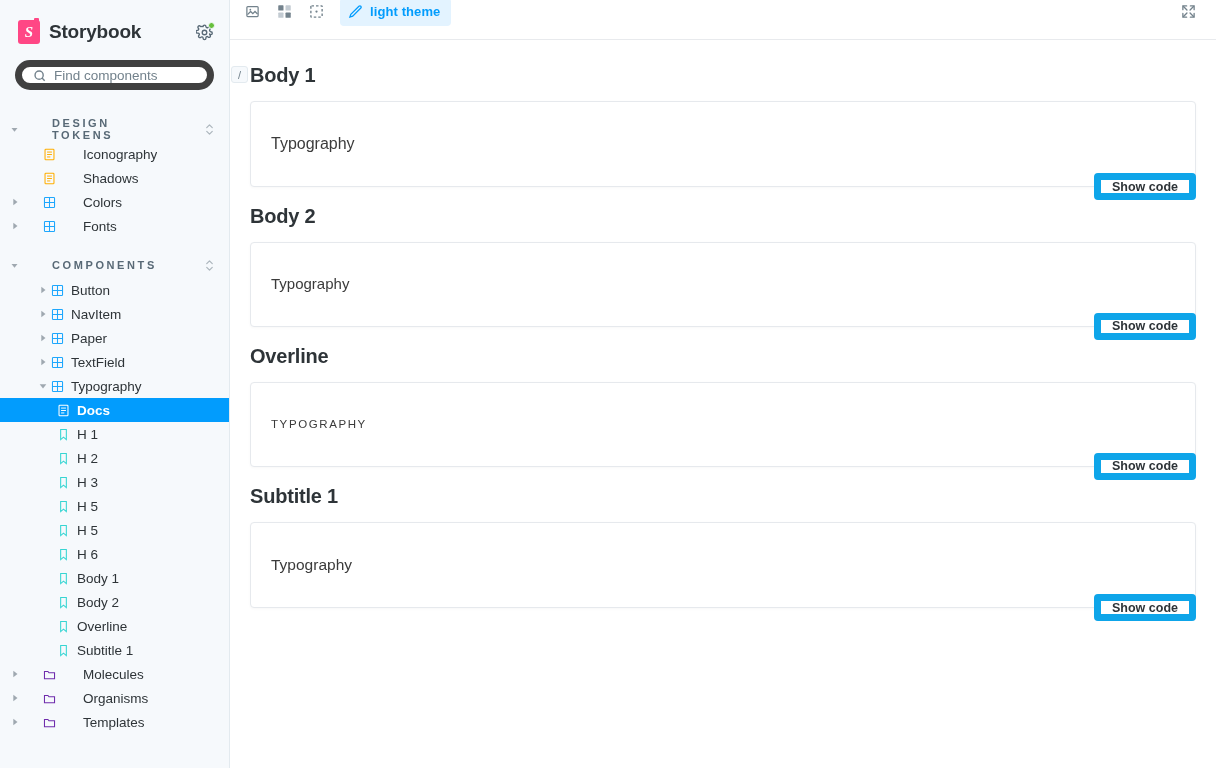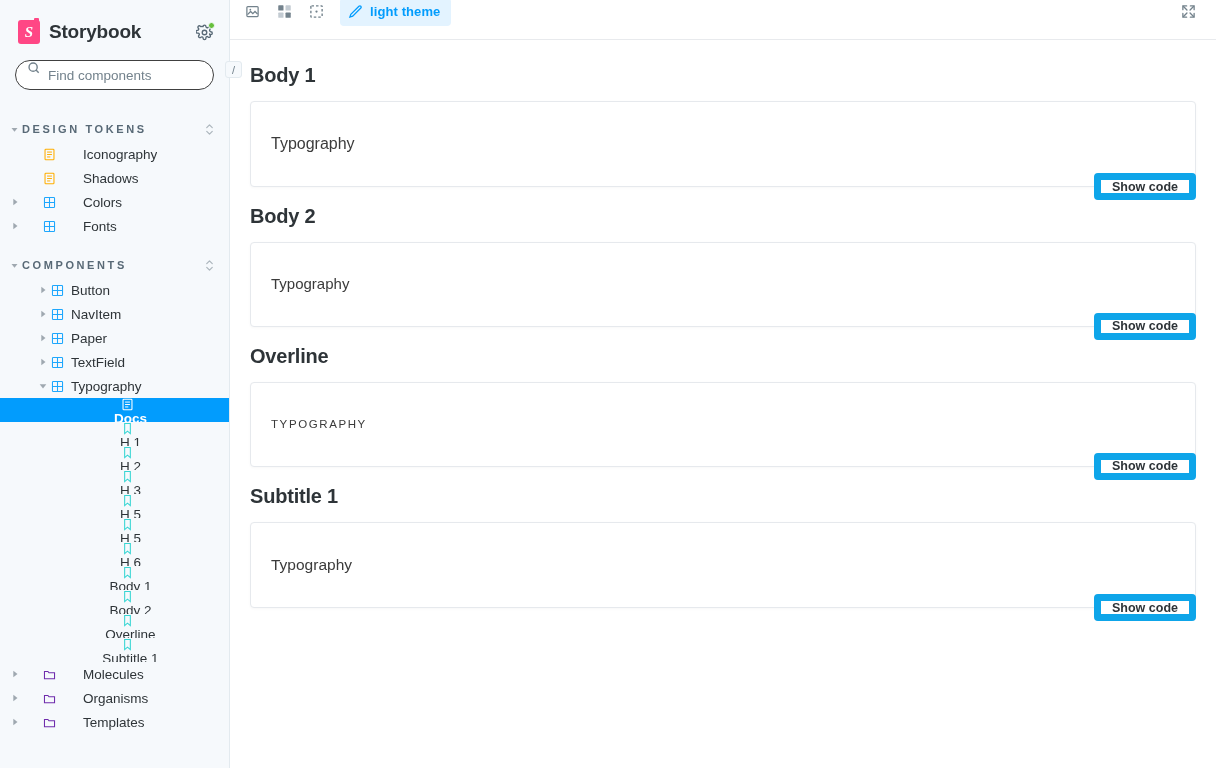--- a/index.html
+++ b/index.html
@@ -58,24 +58,24 @@
   }
   .theme-dot {
     position: absolute; top: 1px; right: 0px;
     width: 7px; height: 7px; border-radius: 50%;
     background: #66BF3C; border: 1.5px solid #F6F9FC;
   }
 
   
   .search-wrap { padding: 8px 15px 12px 15px; }
   .search-box {
-    display: flex; align-items: flex-start;
+    display: flex; align-items: flex-end;
     height: 30px;
     background: #fff;
-    border: 1px solid #404040;
+    border: 7px solid #404040;
     border-radius: 16px;
     padding: 0 8px 0 11px;
   }
   .search-icon { flex: none; display: flex; margin-right: 7px; }
   .search-input {
     flex: 1; border: none; outline: none; background: transparent;
     font-family: "Liberation Sans", sans-serif;
     font-size: 13.5px; color: #586976;
     padding: 0; height: 100%;
   }
@@ -92,20 +92,21 @@
 
   
   .tree { flex: 1; overflow: hidden; padding: 0 0 10px 0; }
 
   .section-head {
     display: flex; align-items: center;
     padding: 0 14px 0 8px;
     height: 26px;
     margin-top: 14px;
     cursor: pointer;
+    gap: 30px;
   }
   .sec-caret { width: 12px; flex: none; display: flex; justify-content: center; }
   .section-title {
     font-size: 11px; font-weight: bold; color: #586976;
     letter-spacing: 2.6px; text-transform: uppercase;
     flex: 1; margin-left: 2px;
   }
   .sec-expand { flex: none; display: flex; opacity: .55; }
 
   .node {
@@ -117,21 +118,21 @@
     color: #2E3438;
     white-space: nowrap;
   }
   .node.selected { background: #029CFD; color: #fff; }
   .node.selected .node-label { font-weight: bold; color:#fff; }
   .node-caret { width: 13px; flex: none; display: flex; justify-content: center; align-items:center; }
   .node-icon { width: 16px; flex: none; display: flex; justify-content: center; align-items: center; margin-right: 6px; }
   .node-label { overflow: hidden; text-overflow: ellipsis; }
   .d1 { padding-left: 8px; gap: 20px; }
   .d2 { padding-left: 36px; }
-  .d3 { padding-left: 42px; flex-direction: column; }
+  .d3 { padding-left: 42px; }
 
   
   #main { flex: 1; height: 768px; display: flex; flex-direction: column; background: #fff; min-width: 0; }
 
   .toolbar {
     height: 40px; min-height: 40px;
     border-bottom: 1px solid #E8EAED;
     display: flex; align-items: center;
     padding: 0 10px 16px 8px;
     background: #fff;

